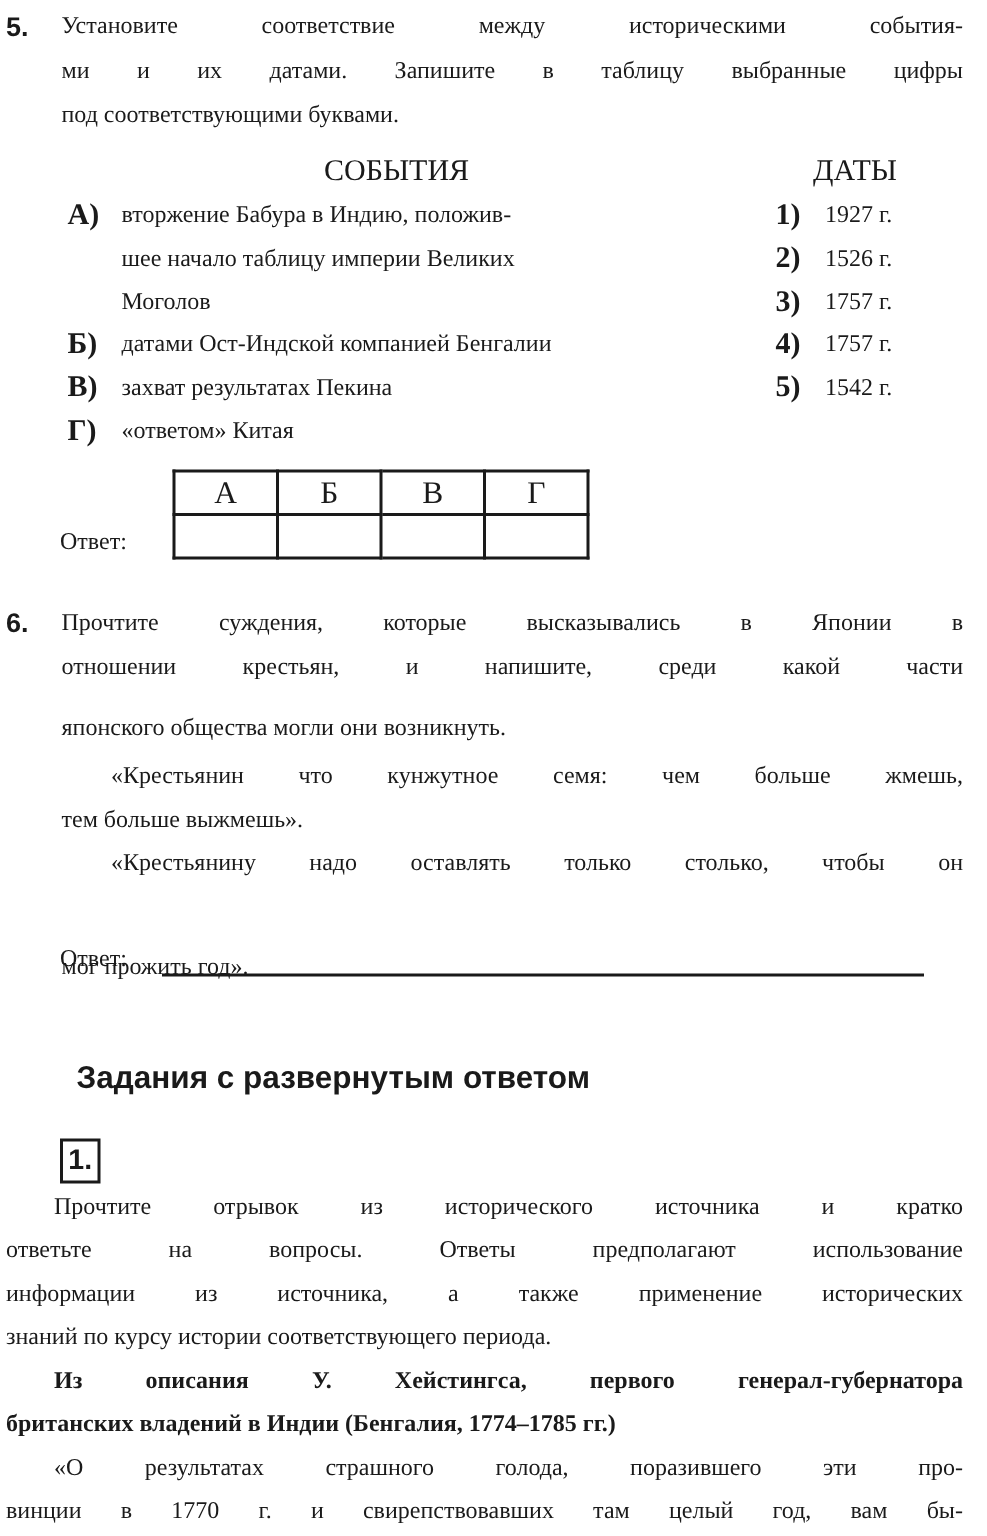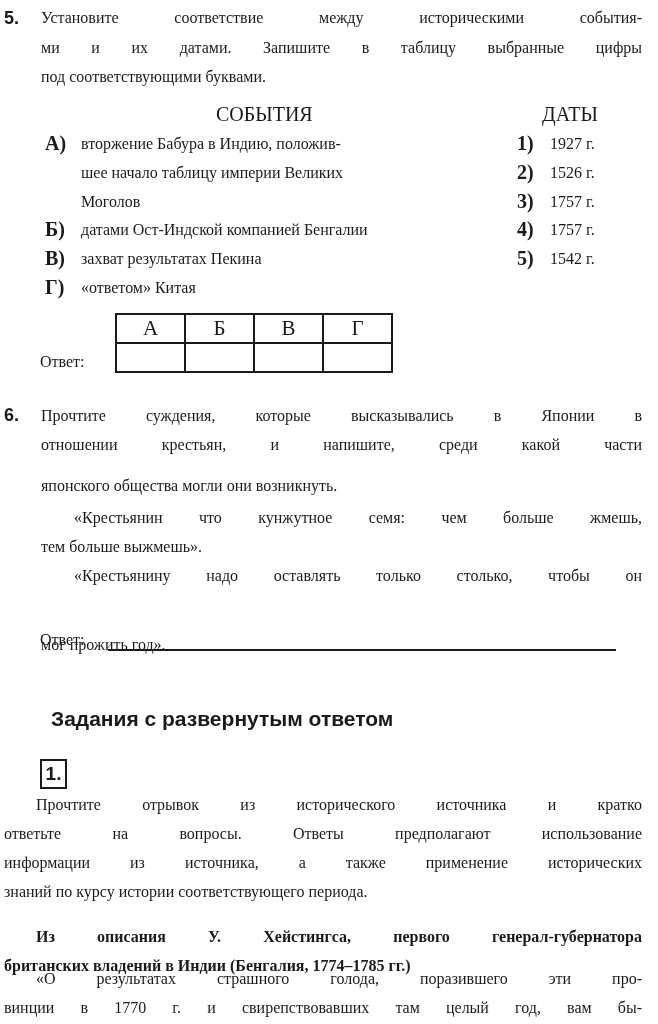--- a/index.html
+++ b/index.html
@@ -6,21 +6,21 @@
   body {
     width: 658px; height: 1024px; position: relative; overflow: hidden;
     font-family: "DejaVu Serif", "Liberation Serif", serif;
     color: #1a1a1a;
   }
   .abs { position: absolute; white-space: nowrap; }
   .txt { font-size: 18.5px; line-height: 29px; }
   .cond { font-family: "Liberation Serif", serif; font-size: 16px; letter-spacing: 0px; }
   .qnum { font-weight: bold; font-family: "Liberation Sans", sans-serif; font-size: 18px; }
   .just { text-align: justify; text-align-last: justify; white-space: normal; }
-  .b { font-weight: bold; margin-top: 16px; }
+  .b { font-weight: bold; }
   .hdr { font-family: "Liberation Serif", serif; font-size: 20px; }
   .lbl { font-weight: bold; font-family: "Liberation Serif", serif; font-size: 20px; }
   table.ans { border-collapse: collapse; position: absolute; left: 115px; top: 313px; }
   table.ans td { border: 2px solid #1a1a1a; width: 67px; height: 27px; text-align: center;
     font-family: "Liberation Serif", serif; font-size: 21px; padding: 0; }
   .line { position: absolute; border-bottom: 2px solid #1a1a1a; }
   .section { font-family: "Liberation Sans", sans-serif; font-weight: bold; font-size: 21px; }
   .boxnum { position: absolute; left: 40px; top: 759px; width: 23px; height: 26px; border: 2px solid #1a1a1a;
     font-family: "Liberation Sans", sans-serif; font-weight: bold; font-size: 19px; line-height: 26px; text-align: center; }
 </style>

